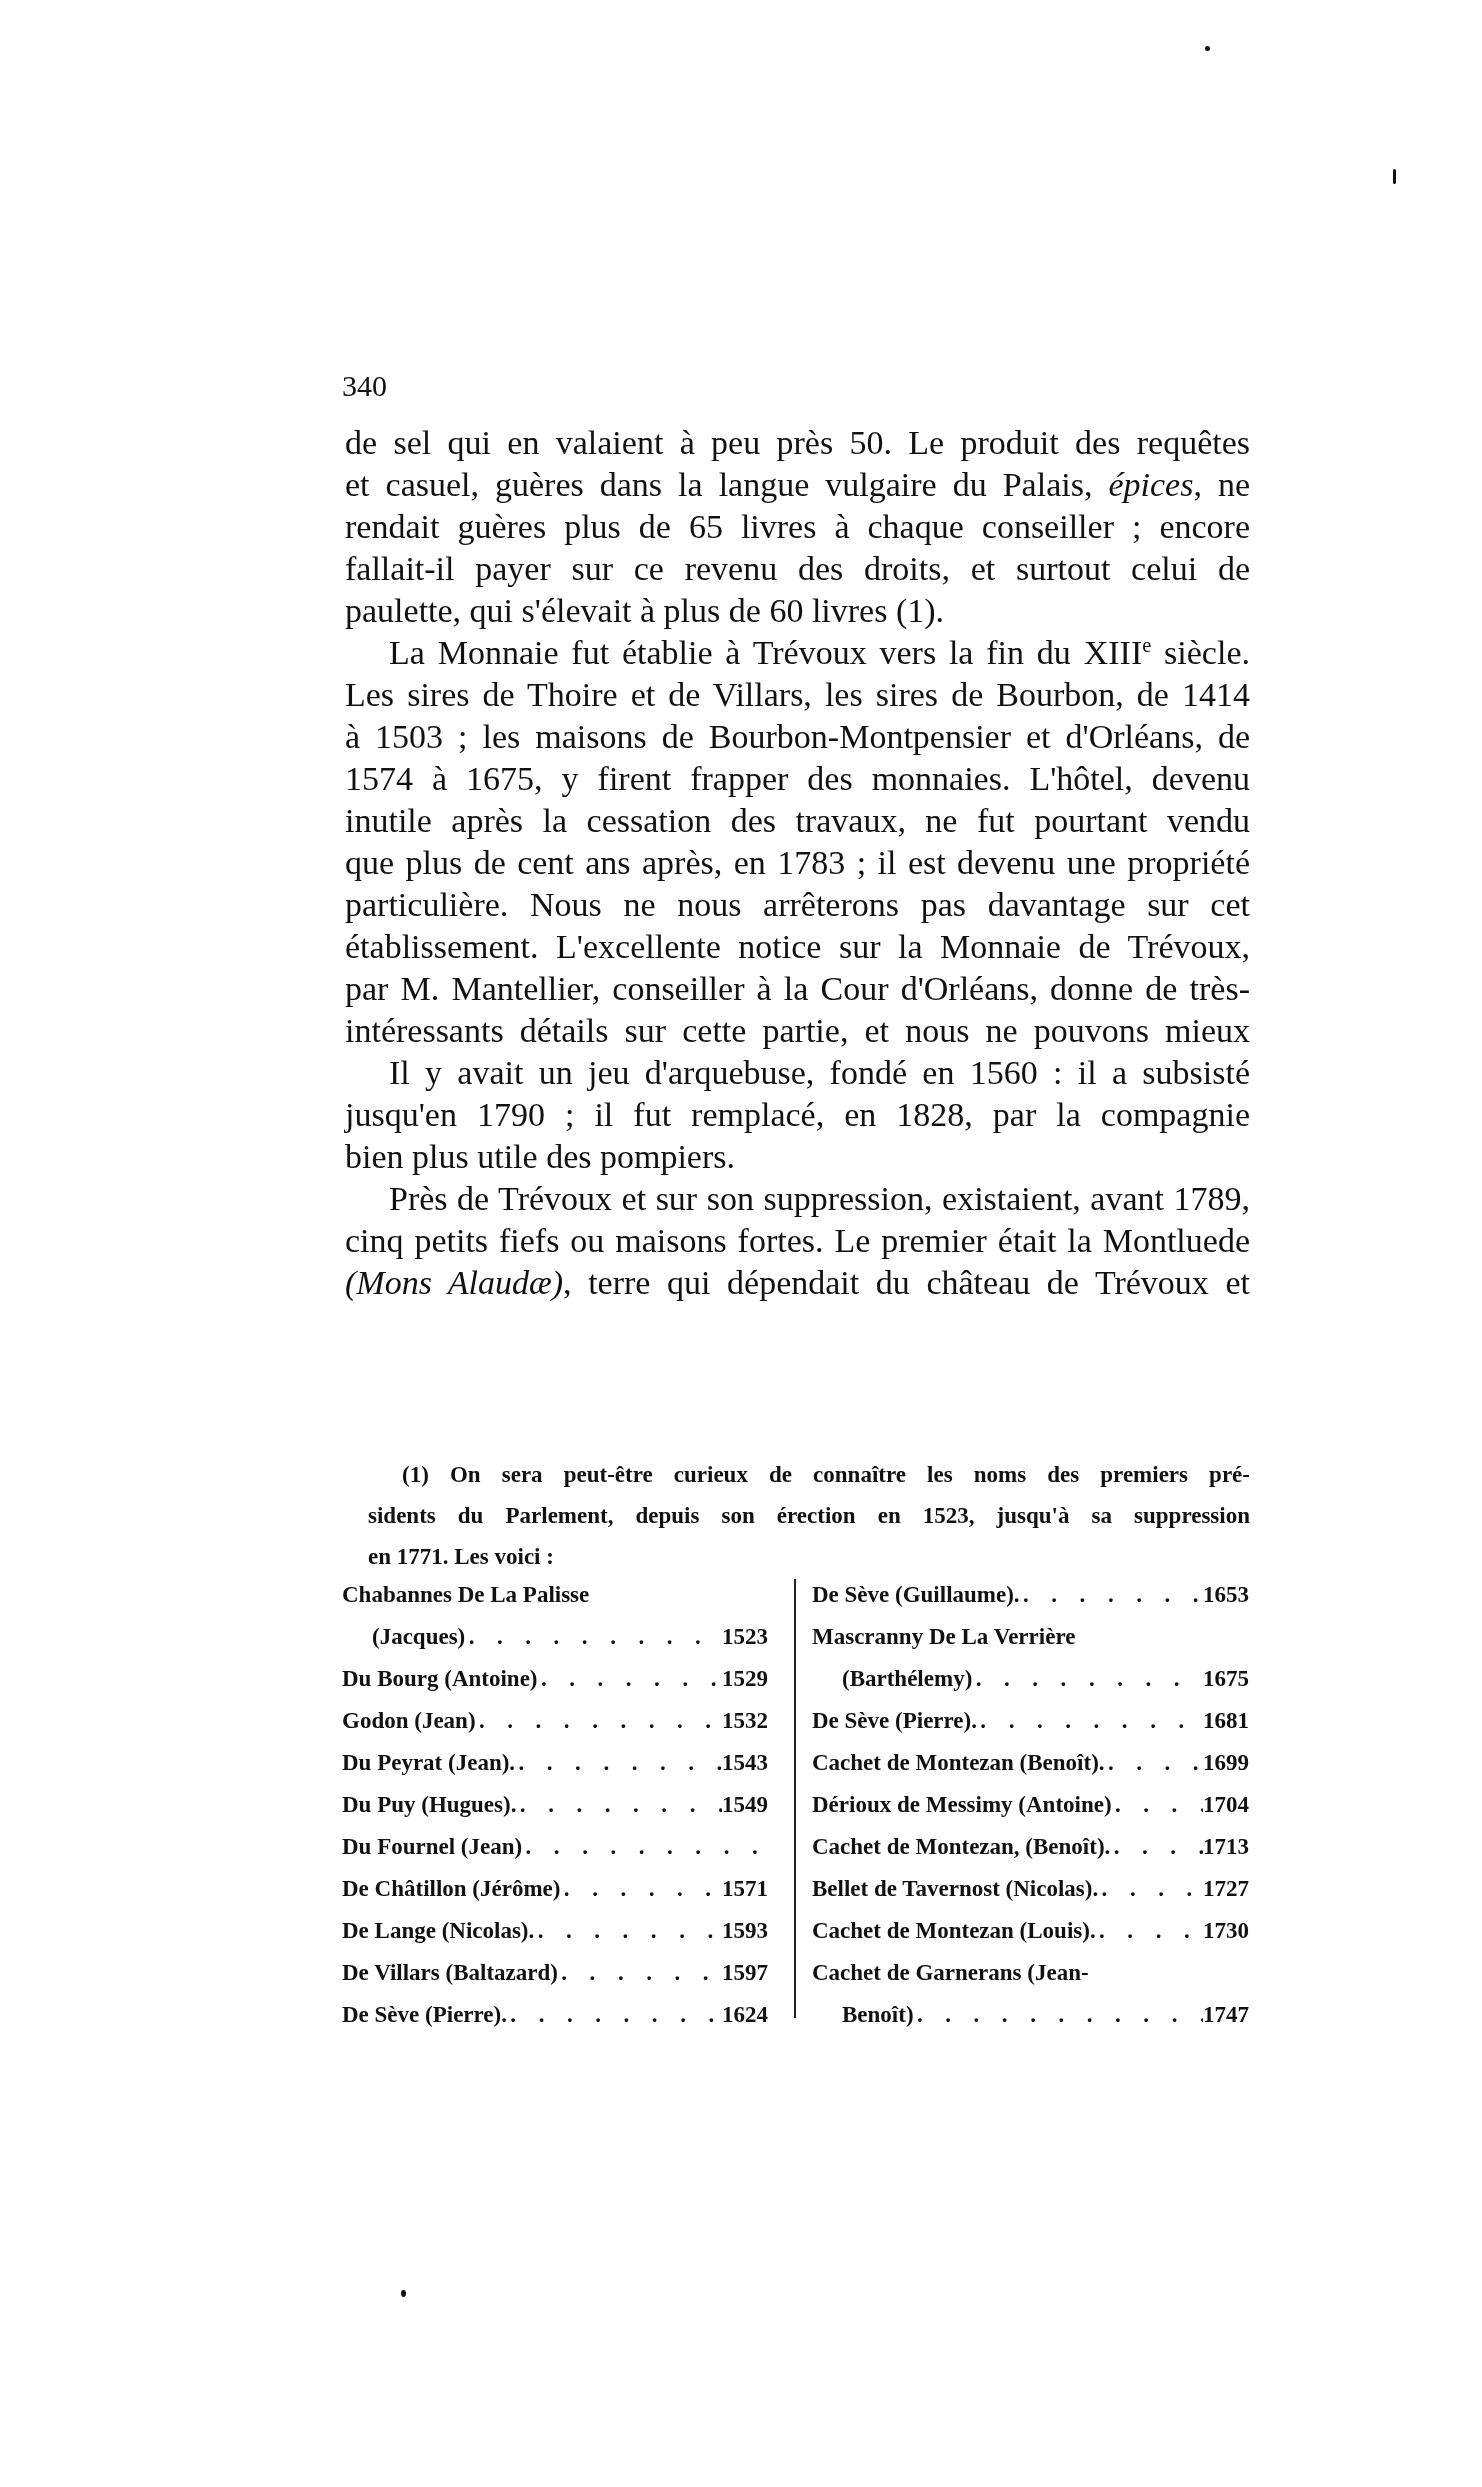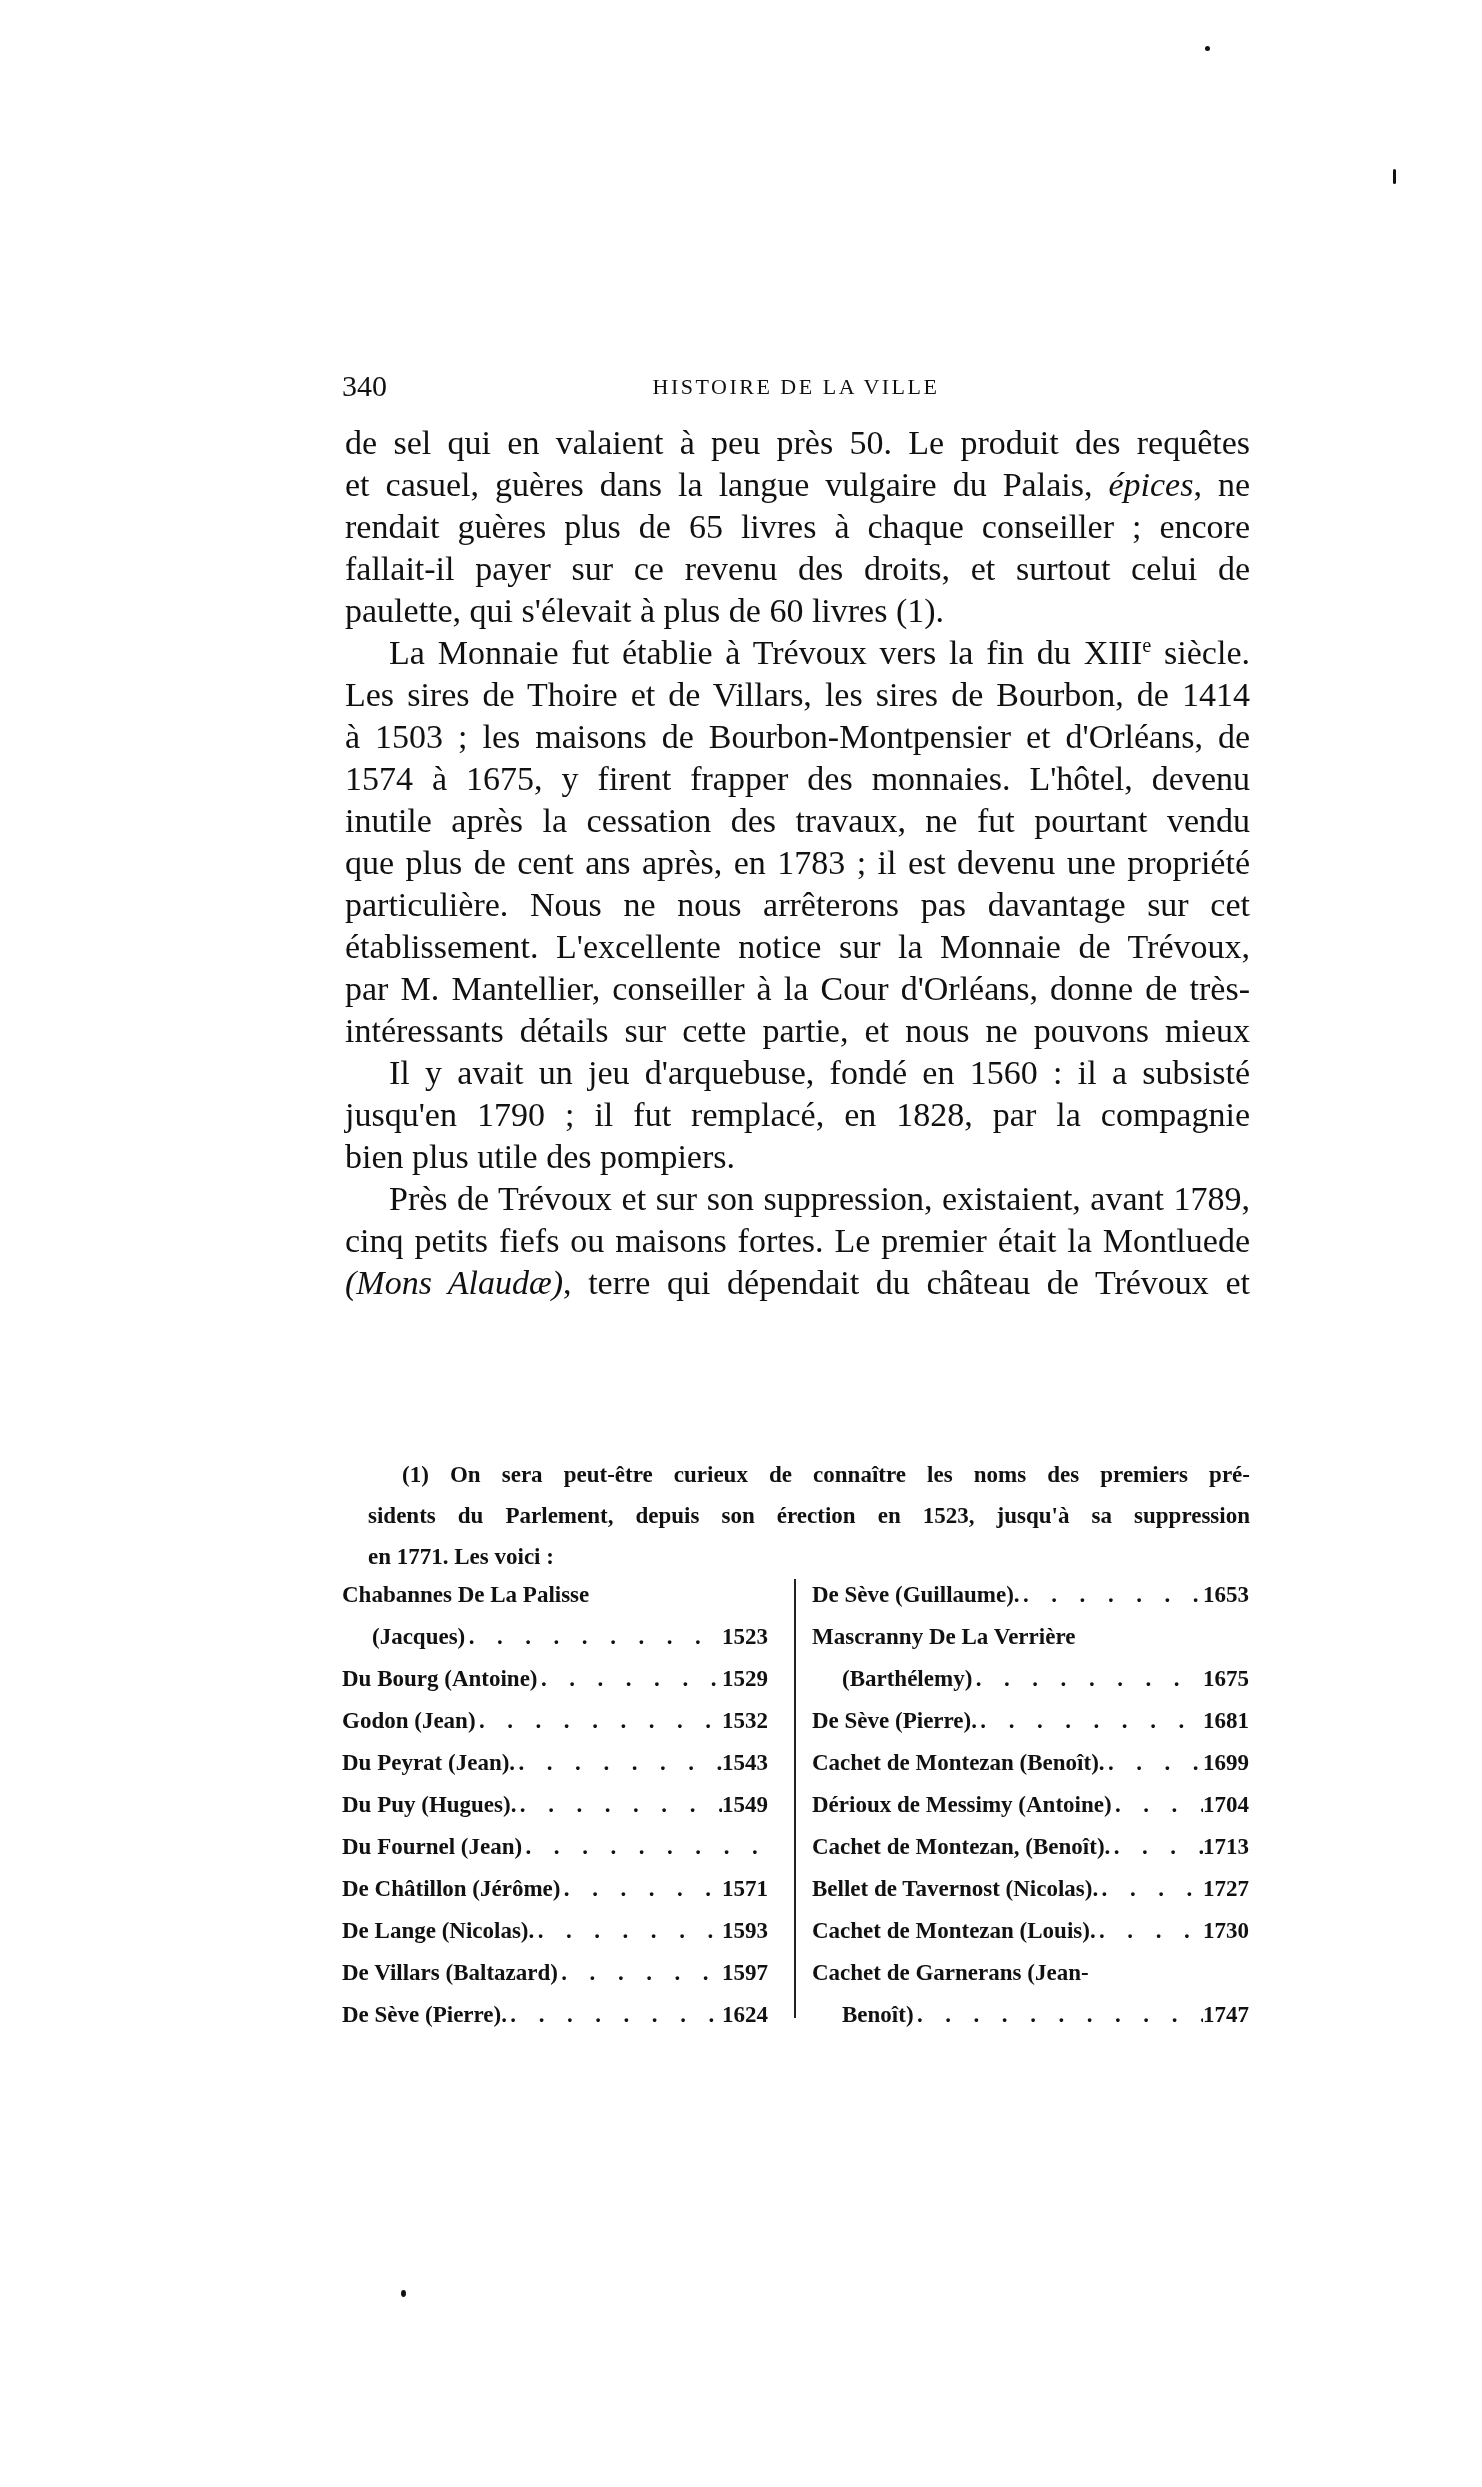--- a/index.html
+++ b/index.html
@@ -28,21 +28,20 @@
   .row.wide .name { flex:1 1 auto; display:flex; justify-content:space-between; }
   .speck { position:absolute; background:#111; border-radius:50%; }
 </style>
 </head>
 <body>
 
 <div class="page">
 
   <div class="header">
     <span class="pageno">340</span>
-    <div class="running">HISTOIRE DE LA VILLE</div>
   </div>
 
   <div class="body">
     <span class="ln">de sel qui en valaient à peu près 50. Le produit des requêtes</span>
     <span class="ln"><span>et casuel, guères dans la langue vulgaire du Palais, </span><i>épices</i><span>, ne</span></span>
     <span class="ln">rendait guères plus de 65 livres à chaque conseiller ; encore</span>
     <span class="ln">fallait-il payer sur ce revenu des droits, et surtout celui de</span>
     <span class="ln last">paulette, qui s'élevait à plus de 60 livres (1).</span>
 
     <span class="ln" style="padding-left:44px"><span>La Monnaie fut établie à Trévoux vers la fin du XIII</span><sup>e</sup><span> siècle.</span></span>

